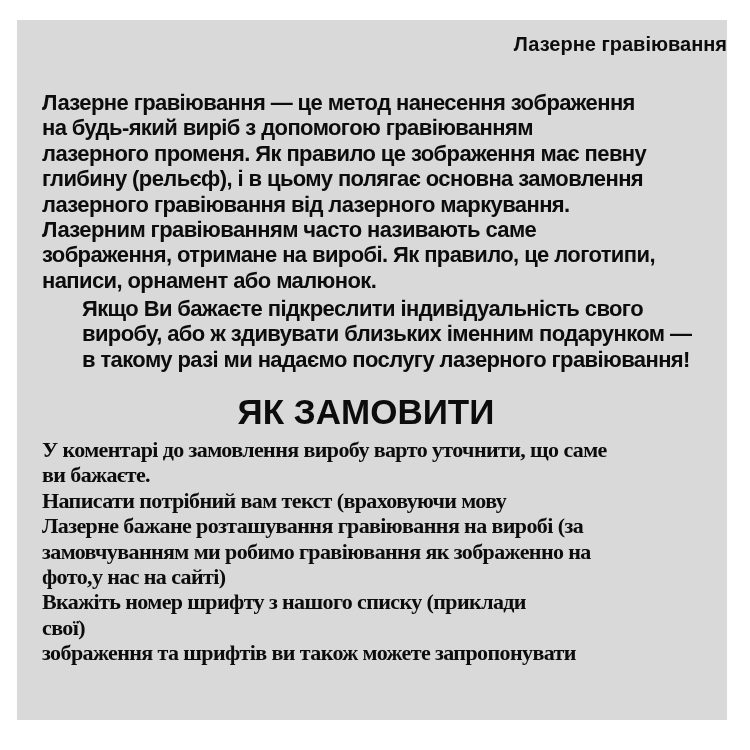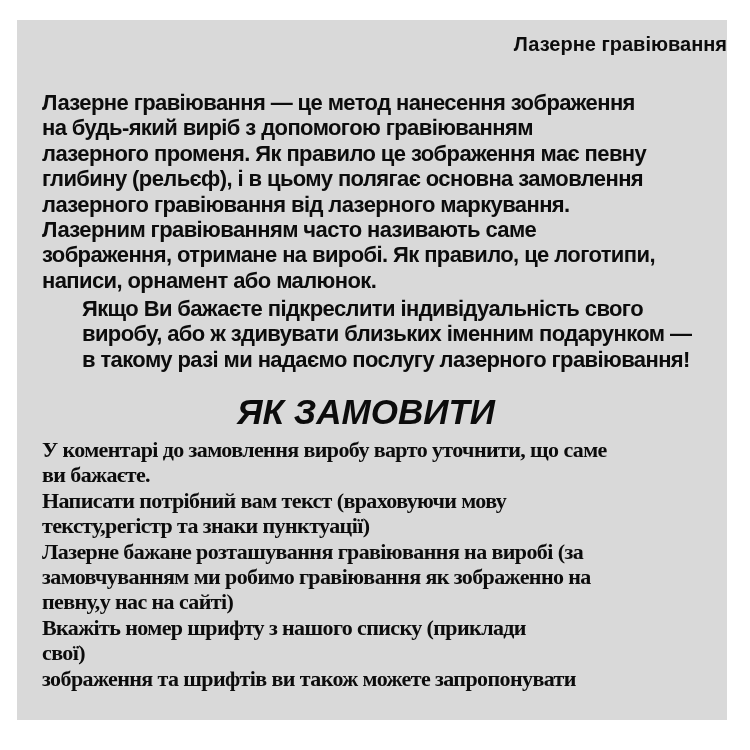--- a/index.html
+++ b/index.html
@@ -43,21 +43,20 @@
     position: absolute;
     top: 372px;
     left: 0;
     right: 12px;
     margin: 0;
     text-align: center;
     font-size: 35px;
     line-height: 40px;
     font-weight: 700;
     letter-spacing: 0;
-    font-style: italic;
   }
   .body-block {
     position: absolute;
     left: 25px;
     right: 5px;
     font-size: 22px;
     line-height: 25.4px;
     letter-spacing: -0.6px;
   }
   .block-intro  { top: 46px; margin-top: 24px; }
@@ -91,23 +90,22 @@
       <div class="line">виробу, або ж здивувати близьких іменним подарунком —</div>
       <div class="line">в такому разі ми надаємо послугу лазерного гравіювання!</div>
     </div>
 
     <h2 class="section-heading">ЯК ЗАМОВИТИ</h2>
 
     <div class="body-block block-order">
       <div class="line">У коментарі до замовлення виробу варто уточнити, що саме</div>
       <div class="line">ви бажаєте.</div>
       <div class="line">Написати потрібний вам текст (враховуючи мову</div>
-      <div class="line">тексту,регістр та знаки пунктуації)</div>
       <div class="line">Лазерне бажане розташування гравіювання на виробі (за</div>
       <div class="line">замовчуванням ми робимо гравіювання як зображенно на</div>
-      <div class="line">певну,у нас на сайті)</div>
+      <div class="line">фото,у нас на сайті)</div>
       <div class="line">Вкажіть номер шрифту з нашого списку (приклади</div>
       <div class="line">свої)</div>
       <div class="line">зображення та шрифтів ви також можете запропонувати</div>
     </div>
 
   </div>
 </div>
 
 </body></html>

